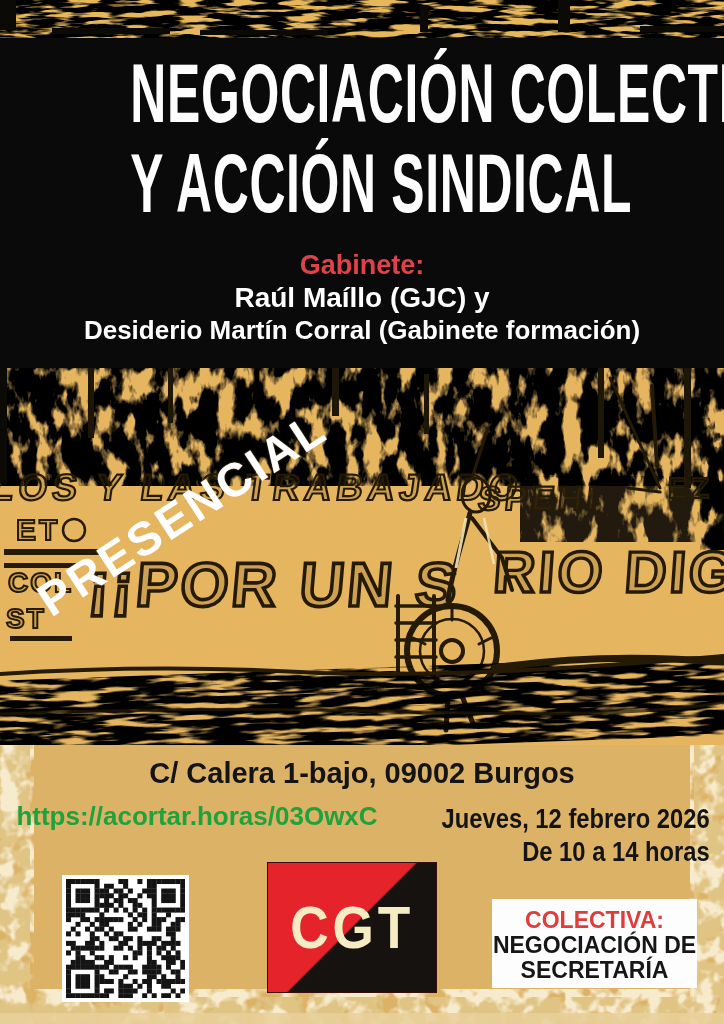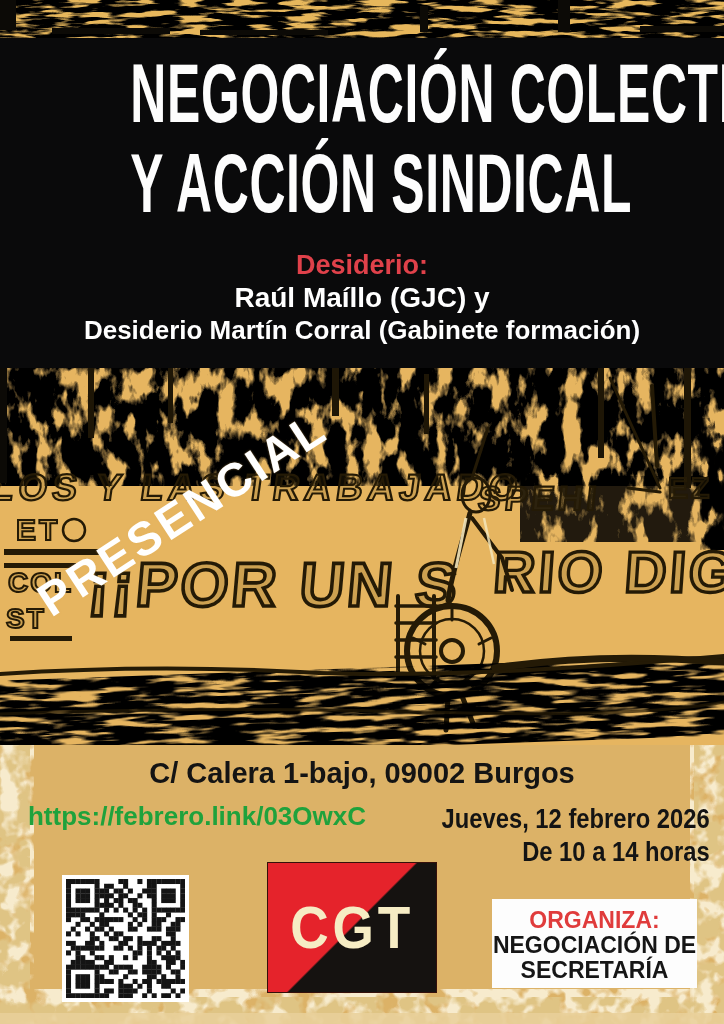--- a/index.html
+++ b/index.html
@@ -87,21 +87,21 @@
       <rect x="200" y="30" width="128" height="5" fill="#0c0a06"></rect>
       <rect x="420" y="6" width="8" height="26" fill="#0c0a06"></rect>
       <rect x="558" y="0" width="12" height="32" fill="#0c0a06"></rect>
       <rect x="640" y="26" width="84" height="6" fill="#0c0a06"></rect>
     </svg>
   </div>
 
   <div class="header-band">
     <div class="title-line title-1">NEGOCIACIÓN COLECTIVA</div>
     <div class="title-line title-2">Y ACCIÓN SINDICAL</div>
-    <div class="ponentes">Desiderio:</div>
+    <div class="ponentes">Gabinete:</div>
     <div class="speaker speaker-1">Raúl Maíllo (GJC) y</div>
     <div class="speaker speaker-2">Desiderio Martín Corral (Gabinete formación)</div>
   </div>
 
   <div class="photo-section">
     <svg class="photo-svg" viewBox="0 0 724 377">
       <defs>
         <filter id="ph-crowd" x="0" y="0" width="100%" height="100%">
           <feTurbulence type="fractalNoise" baseFrequency="0.055 0.028" numOctaves="4" seed="8"></feTurbulence>
           <feColorMatrix type="matrix" values="0 0 0 0 0  0 0 0 0 0  0 0 0 0 0  4 4 4 0 -5"></feColorMatrix>
@@ -191,21 +191,21 @@
       <rect x="0" y="244" width="724" height="35" filter="url(#ft-light)"></rect>
       <rect x="0" y="0" width="30" height="279" filter="url(#ft-dark)"></rect>
       <rect x="694" y="0" width="30" height="279" filter="url(#ft-dark)"></rect>
       <rect x="0" y="252" width="724" height="27" filter="url(#ft-dark)"></rect>
       <rect x="0" y="268" width="724" height="11" fill="#e9d09a" opacity="0.85"></rect>
     </svg>
 
     <div class="address">C/ Calera 1-bajo, 09002 Burgos</div>
 
     <div class="inscriptions">
-      <div class="url">https://febrero.link/03OwxC</div>
+      <div class="url">https://acortar.horas/03OwxC</div>
     </div>
 
     <div class="datetime">
       <div>Jueves, 12 febrero 2026</div>
       <div>De 10 a 14 horas</div>
     </div>
 
     <div class="qr">
       <svg viewBox="0 0 132.5 132.5">
           <rect x="0.0" y="0.0" width="5.6" height="5.6"></rect>
@@ -543,19 +543,19 @@
           <rect x="111.3" y="127.2" width="5.6" height="5.6"></rect>
           <rect x="121.9" y="127.2" width="5.6" height="5.6"></rect>
         </svg>
     </div>
 
     <div class="cgt-logo">
       <span class="cgt-text">CGT</span>
     </div>
 
     <div class="organiza">
-      <div class="org-label">ORGANIZA:</div>
+      <div class="org-label">COLECTIVA:</div>
       <div class="org-line">NEGOCIACIÓN DE</div>
       <div class="org-line">SECRETARÍA</div>
     </div>
   </div>
 
 </div>
 
 </body></html>

